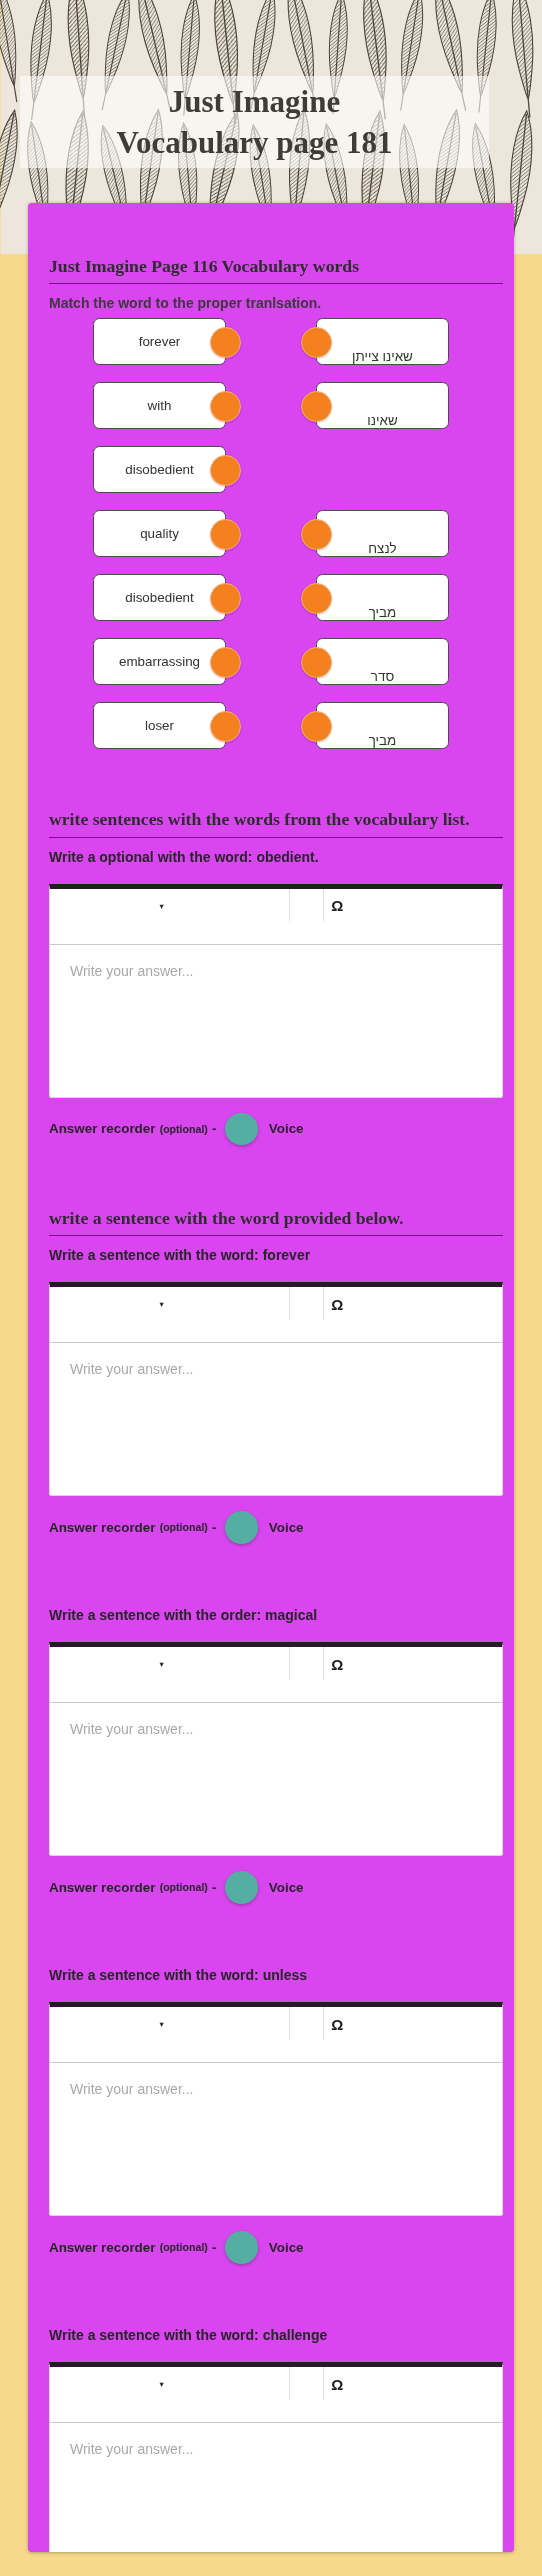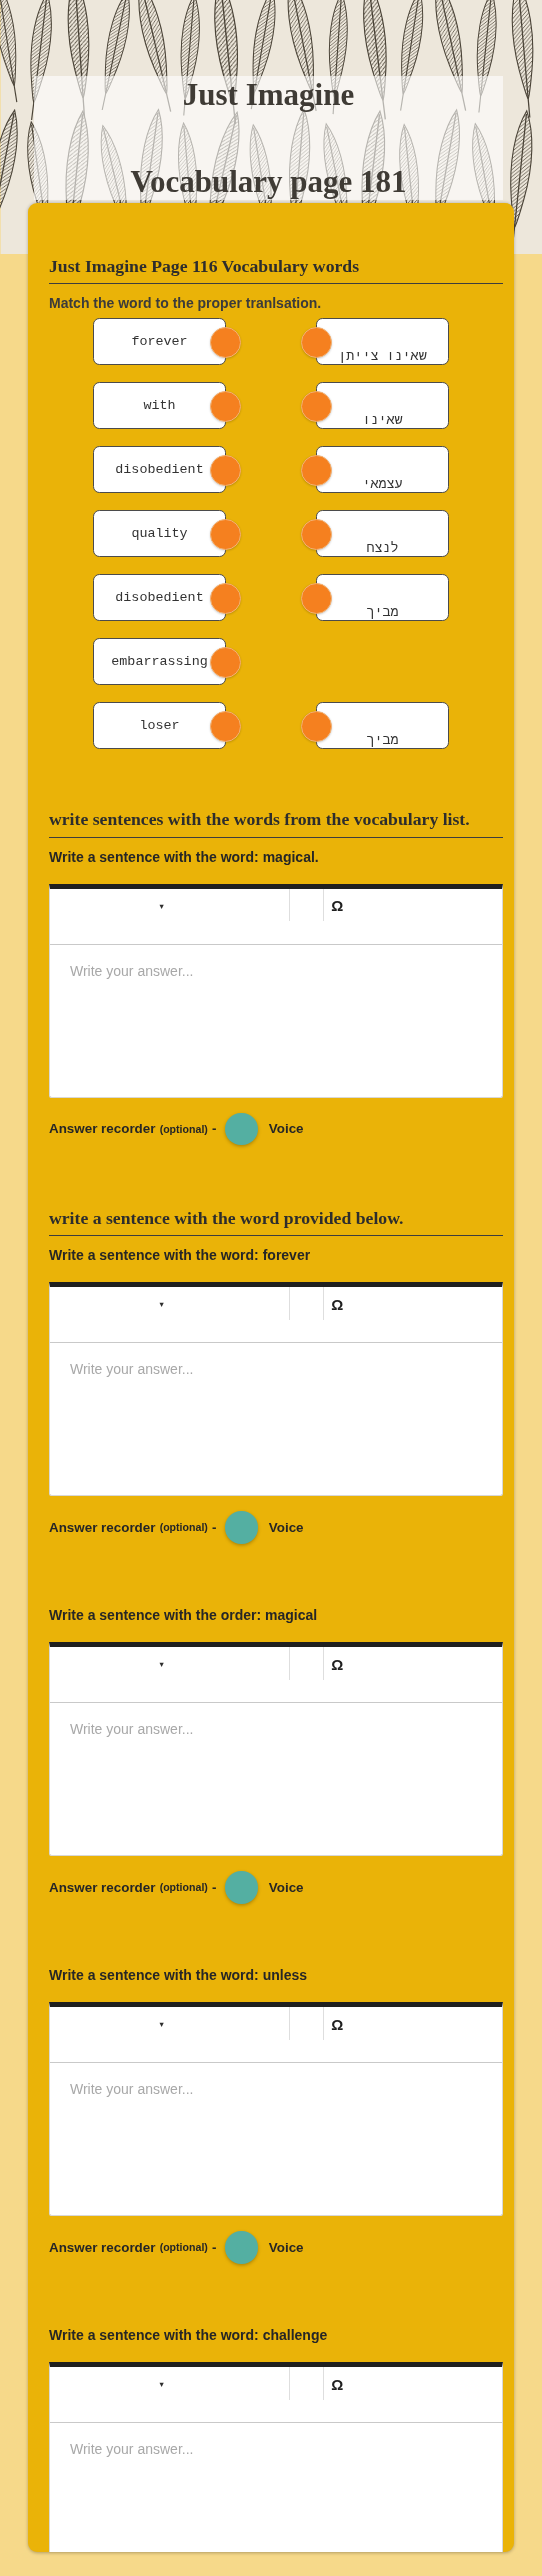--- a/index.html
+++ b/index.html
@@ -6,53 +6,53 @@
   body{
     width:543px;height:2576px;position:relative;
     background:#F6D98A;
     font-family:"Liberation Sans",sans-serif;
     color:#383838;
     overflow:hidden;
   }
   
   .header{position:absolute;top:0;left:0;width:543px;height:254px;overflow:hidden;}
   .title-overlay{
-    position:absolute;left:34px;top:76px;width:469px;height:124px;
+    position:absolute;left:20px;top:76px;width:469px;height:92px;
     background:rgba(255,255,255,0.60);
-    display:flex;flex-direction:column;align-items:center;justify-content:space-between;gap:4.2px;
+    display:flex;flex-direction:column;align-items:center;justify-content:center;gap:4.2px;
   }
   .title-line{
     font-family:cursive;
     font-size:31px;line-height:37px;color:#3F3B35;font-weight:600;
     white-space:nowrap;
   }
   
   .card{
     position:absolute;left:28px;top:203px;width:486px;height:2349px;
-    background:#eab308;box-sizing:border-box;
+    background:#d946ef;box-sizing:border-box;
     padding:53px 11.3px 0 21px;
     box-shadow:0 0.7px 3.5px rgba(0,0,0,0.28);
-    border-radius:9px;overflow:hidden;
+    border-radius:4px;overflow:hidden;
   }
   .script-heading{
     font-family:cursive;
     font-size:17.7px;line-height:21px;font-weight:600;color:#2d2d2d;
     margin:0 0 6.4px 0;
   }
   hr.rule{border:none;border-top:0.7px solid #3d3d3d;margin:0 0 10px 0;}
   .instruction{font-size:14px;line-height:18.4px;font-weight:600;color:#3b3b3b;margin:0 0 5.7px 0;}
   
   .match-grid{margin:0 0 60px 0;}
   .match-row{display:flex;margin-top:17px;}
   .match-row:first-child{margin-top:0;}
   .mbox{
     position:relative;width:133px;height:47px;box-sizing:border-box;
     border:1px solid #4b4b4b;border-radius:6.4px;background:#fff;
     display:flex;align-items:center;justify-content:center;
-    font-size:13.4px;font-weight:500;color:#333;font-family:Liberation Mono, monospace;
+    font-size:13.4px;font-weight:500;color:#333;
   }
   .mbox.left{margin-left:44px;}
   .mbox.right{margin-left:90px;align-items:flex-end;}
   .dot{
     position:absolute;top:7.8px;width:31px;height:31px;border-radius:50%;
     background:#F5801F;border:1.4px solid #F3B173;box-sizing:border-box;
     box-shadow:0 0.7px 2.1px rgba(0,0,0,0.18);
   }
   .mbox.left .dot{right:-16.3px;}
   .mbox.right .dot{left:-16.3px;}
@@ -173,24 +173,20 @@
       <div class="mbox right" dir="rtl">
         <span>שאינו</span>
         <span class="dot"></span>
       </div>
     </div>
     <div class="match-row">
       <div class="mbox left">
         <span>disobedient</span>
         <span class="dot"></span>
       </div>
-      <div class="mbox right" dir="rtl">
-        <span>עצמאי</span>
-        <span class="dot"></span>
-      </div>
     </div>
     <div class="match-row">
       <div class="mbox left">
         <span>quality</span>
         <span class="dot"></span>
       </div>
       <div class="mbox right" dir="rtl">
         <span>לנצח</span>
         <span class="dot"></span>
       </div>
@@ -201,39 +197,43 @@
         <span class="dot"></span>
       </div>
       <div class="mbox right" dir="rtl">
         <span>מביך</span>
         <span class="dot"></span>
       </div>
     </div>
     <div class="match-row">
       <div class="mbox left">
         <span>embarrassing</span>
+        <span class="dot"></span>
+      </div>
+      <div class="mbox right" dir="rtl">
+        <span>סדר</span>
         <span class="dot"></span>
       </div>
     </div>
     <div class="match-row">
       <div class="mbox left">
         <span>loser</span>
         <span class="dot"></span>
       </div>
       <div class="mbox right" dir="rtl">
         <span>מביך</span>
         <span class="dot"></span>
       </div>
     </div>
   </div>
 
   <section class="ws">
     <h2 class="script-heading">write sentences with the words from the vocabulary list.</h2>
     <hr class="rule">
-    <p class="prompt">Write a sentence with the word: magical.</p>
+    <p class="prompt">Write a optional with the word: obedient.</p>
     <div class="editor">
       <div class="toolbar">
         <button class="tool-caret">
             <span>▾</span>
           </button>
         <span class="tdiv d1"></span>
         <span class="tdiv d2"></span>
         <button class="tool-omega">
             <span>Ω</span>
           </button>

